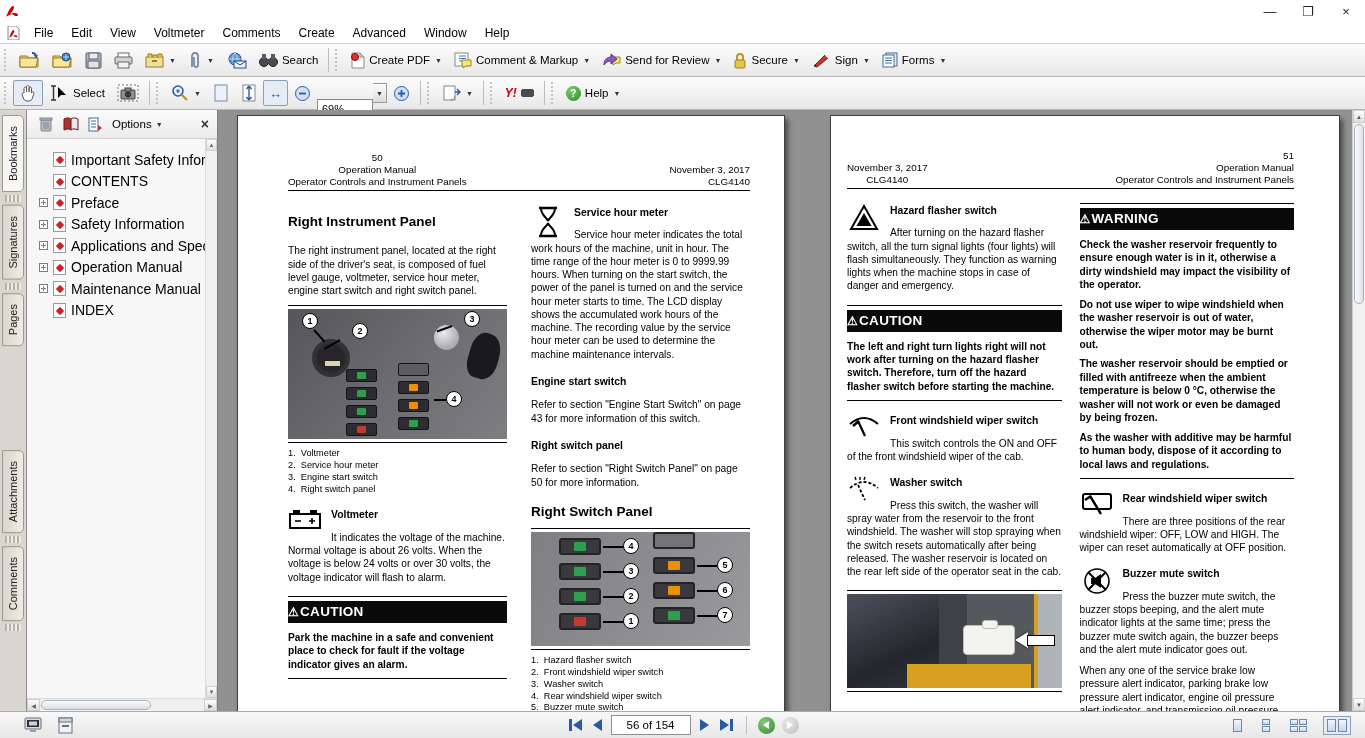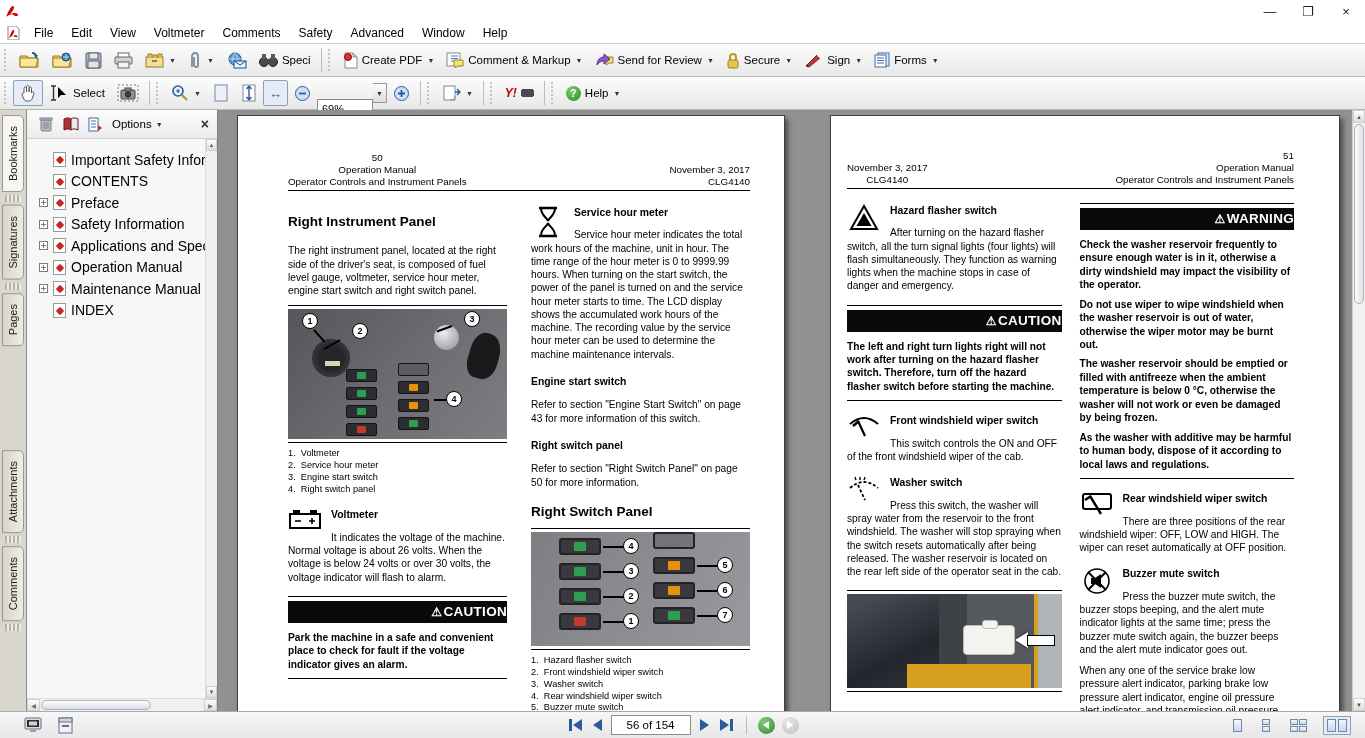--- a/index.html
+++ b/index.html
@@ -120,21 +120,21 @@
   .pillar { position:absolute; left:43%; top:0; width:13%; height:100%; background:#3e4246; }
   .floor3 { position:absolute; left:28%; bottom:0; width:58%; height:26%; background:#d7a01f; }
   .win3 { position:absolute; right:0; top:0; width:13%; height:100%; background:#aeb4b8; border-left:4px solid #d7a01f; }
   .reservoir { position:absolute; left:54%; top:32%; width:52px; height:30px; background:#f3f3f0; border:1px solid #bdbdb8; border-radius:4px; }
   .reservoir::before { content:""; position:absolute; left:18px; top:-6px; width:14px; height:7px; background:#f3f3f0; border:1px solid #bdbdb8; border-radius:3px; }
   .arr-head { position:absolute; width:0; height:0; border-top:8px solid transparent; border-bottom:8px solid transparent; border-right:13px solid #fff; filter:drop-shadow(0 0 1px #000); }
   .arr-shaft { position:absolute; width:26px; height:9px; background:#fff; box-shadow:0 0 0 1px #000; }
 
   
   .alert-box { border-top:1px solid #000; border-bottom:1px solid #000; padding:4px 0 7px; margin:12px 0; }
-  .banner { background:#0a0a0a; color:#fff; text-align:right; font-weight:bold; font-size:13.5px; height:22px; line-height:22px; letter-spacing:.3px; margin-bottom:8px;padding-left:16px; }
+  .banner { background:#0a0a0a; color:#fff; text-align:left; font-weight:bold; font-size:13.5px; height:22px; line-height:22px; letter-spacing:.3px; margin-bottom:8px; }
   .banner .tri { font-size:12px; margin-right:1px; }
   .alert-text { font-weight:bold; font-size:10.2px; line-height:1.32; margin-top:6px; }
 
   
   .icon-sec { margin:12px 0; }
   .icon-sec .sicon { float:left; width:34px; height:32px; margin:1px 9px 2px 0; display:flex; align-items:flex-start; justify-content:center; }
   .icon-sec .sh { font-size:10.4px; font-weight:bold; padding-top:1px; margin-bottom:9px; }
   .icon-sec p { font-size:10.2px; line-height:1.3; }
   .clear { clear:both; }
 
@@ -182,21 +182,21 @@
     <svg width="13" height="14" viewBox="0 0 13 14">
         <path d="M1 0h8l3 3v11H1z" fill="#fff" stroke="#888"></path>
         <path d="M2 12 C4 7 5 4 6.5 4 c1.5 0 .8 3-2 6 c3.5-1.5 6-.8 6 .5 c0 1.4-3 .7-4.3-.7 c-2 .7-3.5 1.5-4.2 2.2z" fill="#c00"></path>
       </svg>
   </span>
   <span class="menu-item">File</span>
   <span class="menu-item">Edit</span>
   <span class="menu-item">View</span>
   <span class="menu-item">Voltmeter</span>
   <span class="menu-item">Comments</span>
-  <span class="menu-item">Safety</span>
+  <span class="menu-item">Create</span>
   <span class="menu-item">Advanced</span>
   <span class="menu-item">Window</span>
   <span class="menu-item">Help</span>
 </div>
 
 <div class="tb tb1">
   <span class="grip"></span>
   <span class="tbtn">
       <span class="ico">
     <svg width="21" height="17" viewBox="0 0 21 17">
@@ -266,21 +266,21 @@
   <span class="tbtn">
       <span class="ico">
     <svg width="19" height="15" viewBox="0 0 19 15">
           <circle cx="5" cy="9" r="4.5" fill="#4a4a52" stroke="#222"></circle>
           <circle cx="14" cy="9" r="4.5" fill="#4a4a52" stroke="#222"></circle>
           <rect x="7" y="6" width="5" height="4" fill="#4a4a52"></rect>
           <rect x="3" y="1" width="4" height="5" fill="#5a5a62"></rect>
           <rect x="12" y="1" width="4" height="5" fill="#5a5a62"></rect>
         </svg>
   </span>
-      <span>Speci</span>
+      <span>Search</span>
     </span>
 
   <span class="sep"></span>
   <span class="grip"></span>
 
   <span class="tbtn">
       <span class="ico">
     <svg width="15" height="17" viewBox="0 0 15 17">
           <path d="M2 1h8l4 4v11H2z" fill="#fff" stroke="#888"></path>
           <path d="M10 1v4h4z" fill="#ddd" stroke="#888"></path>

